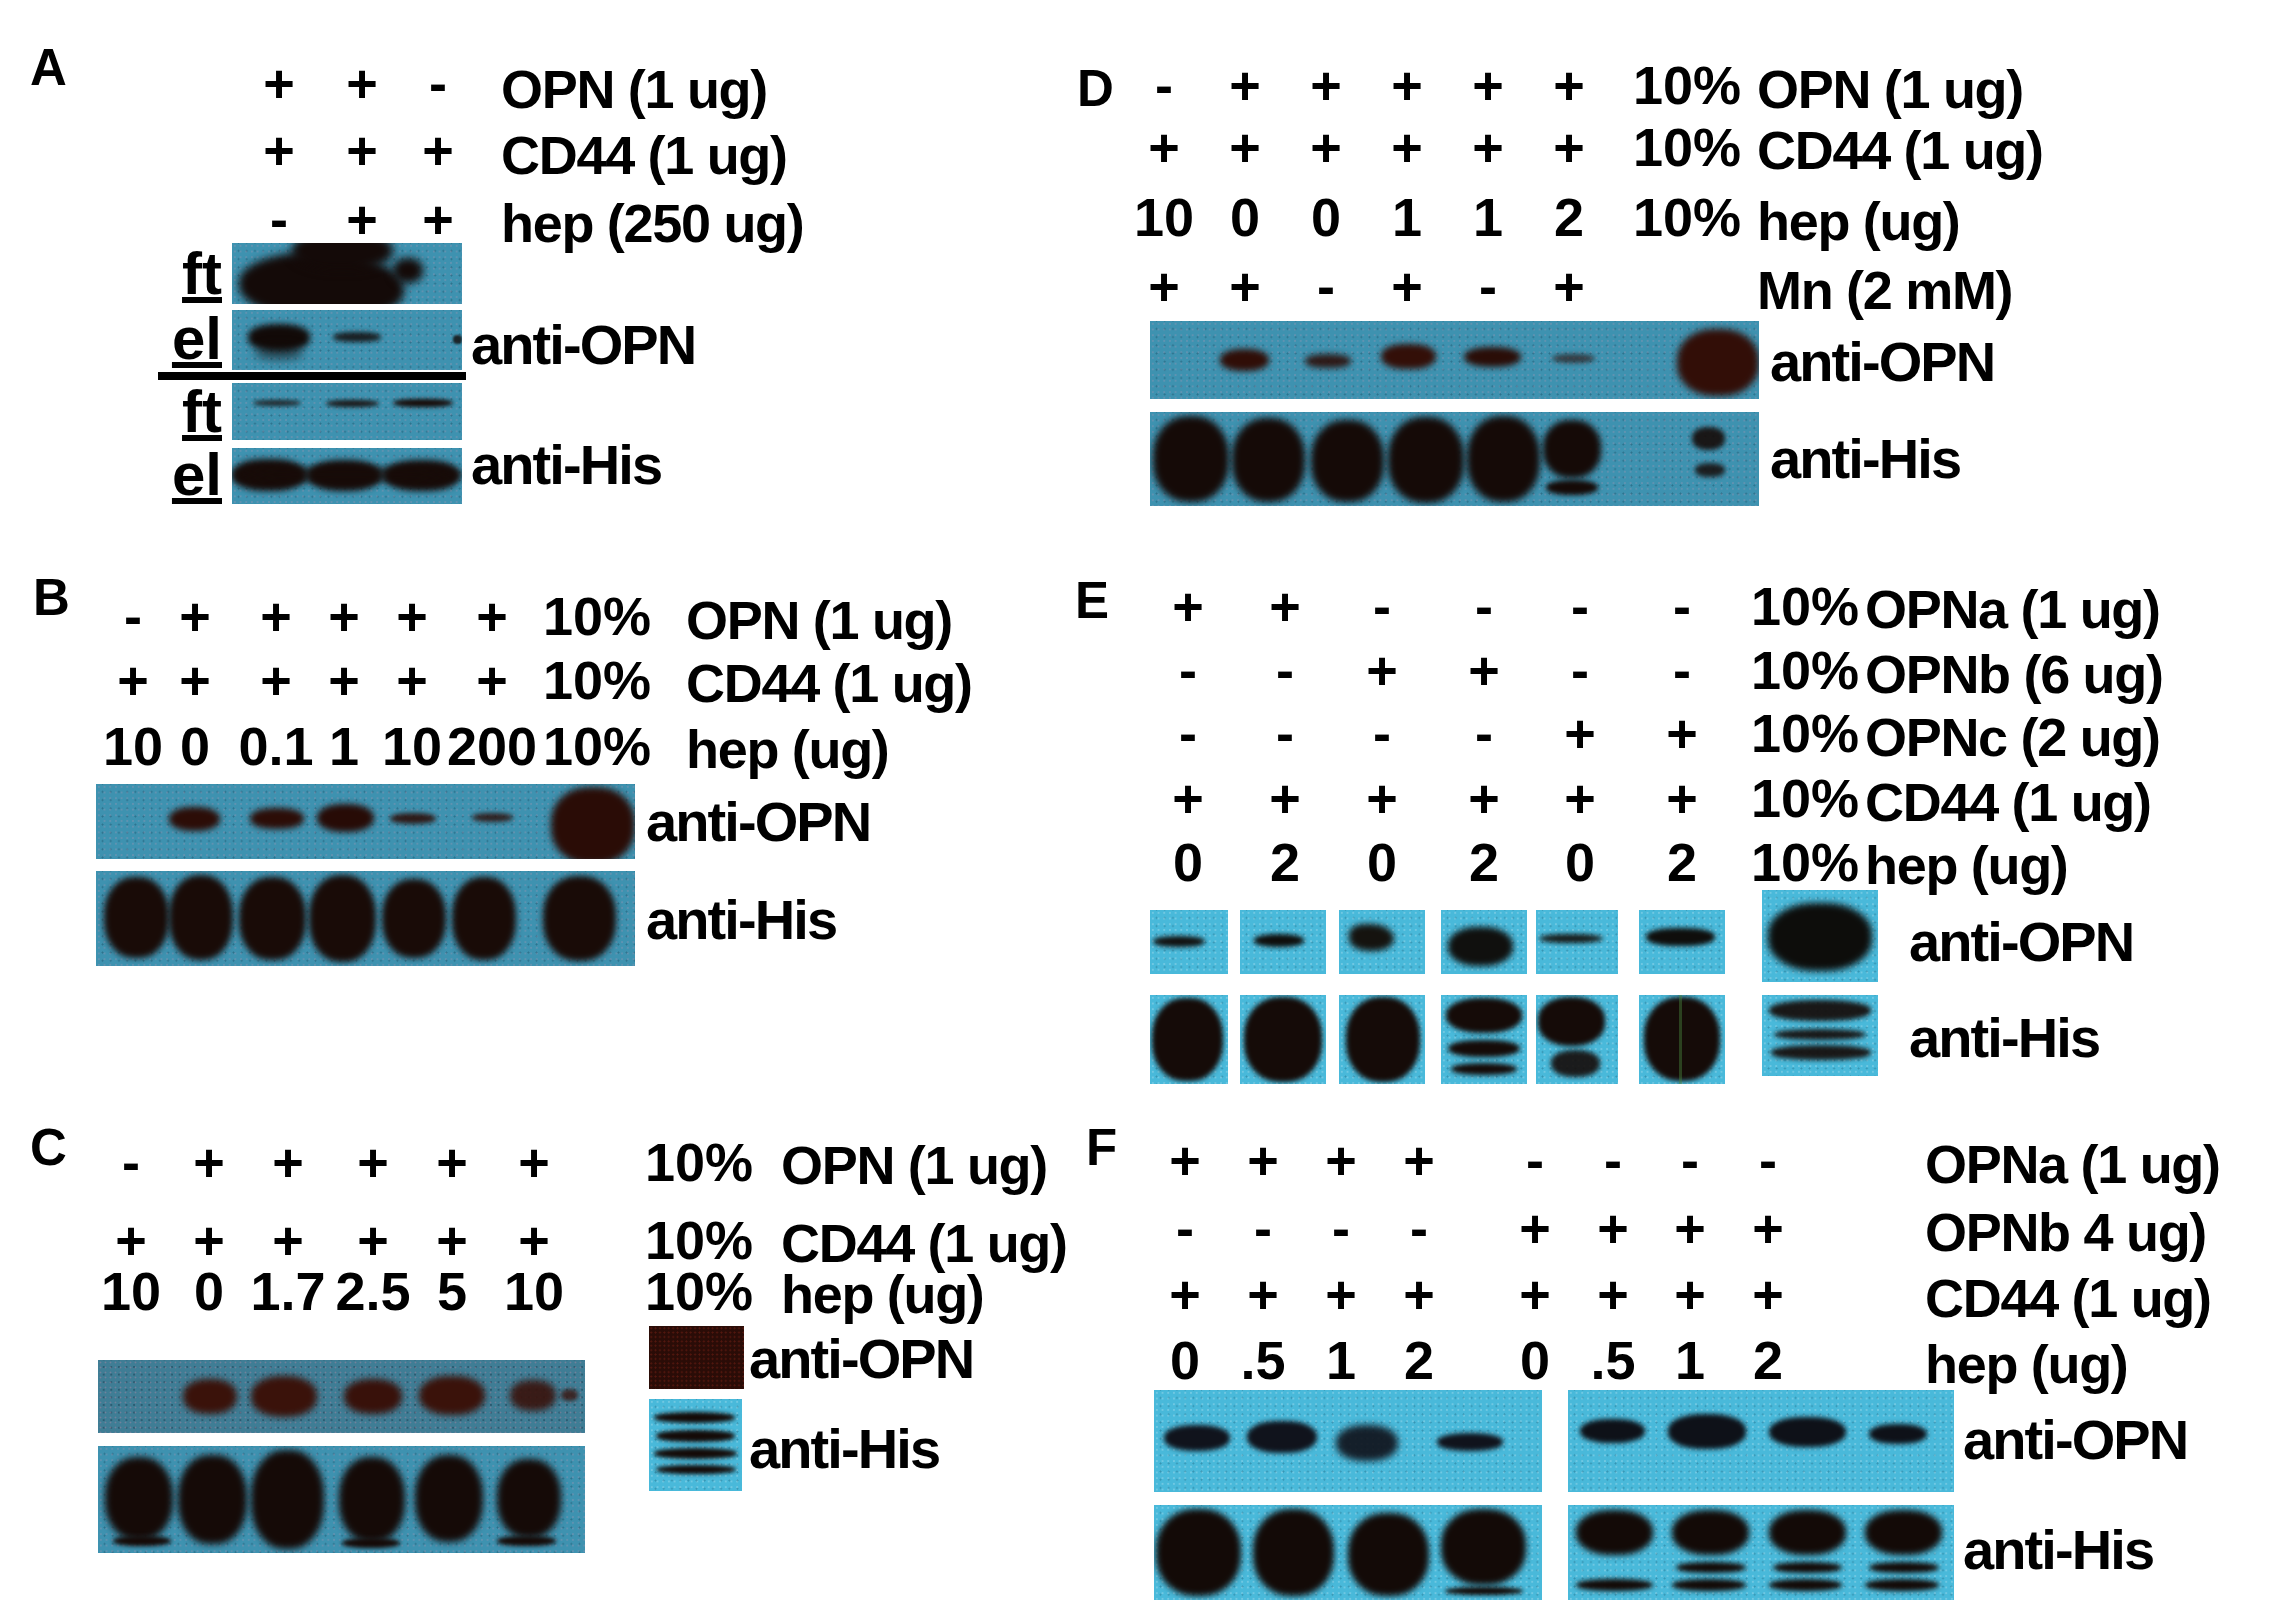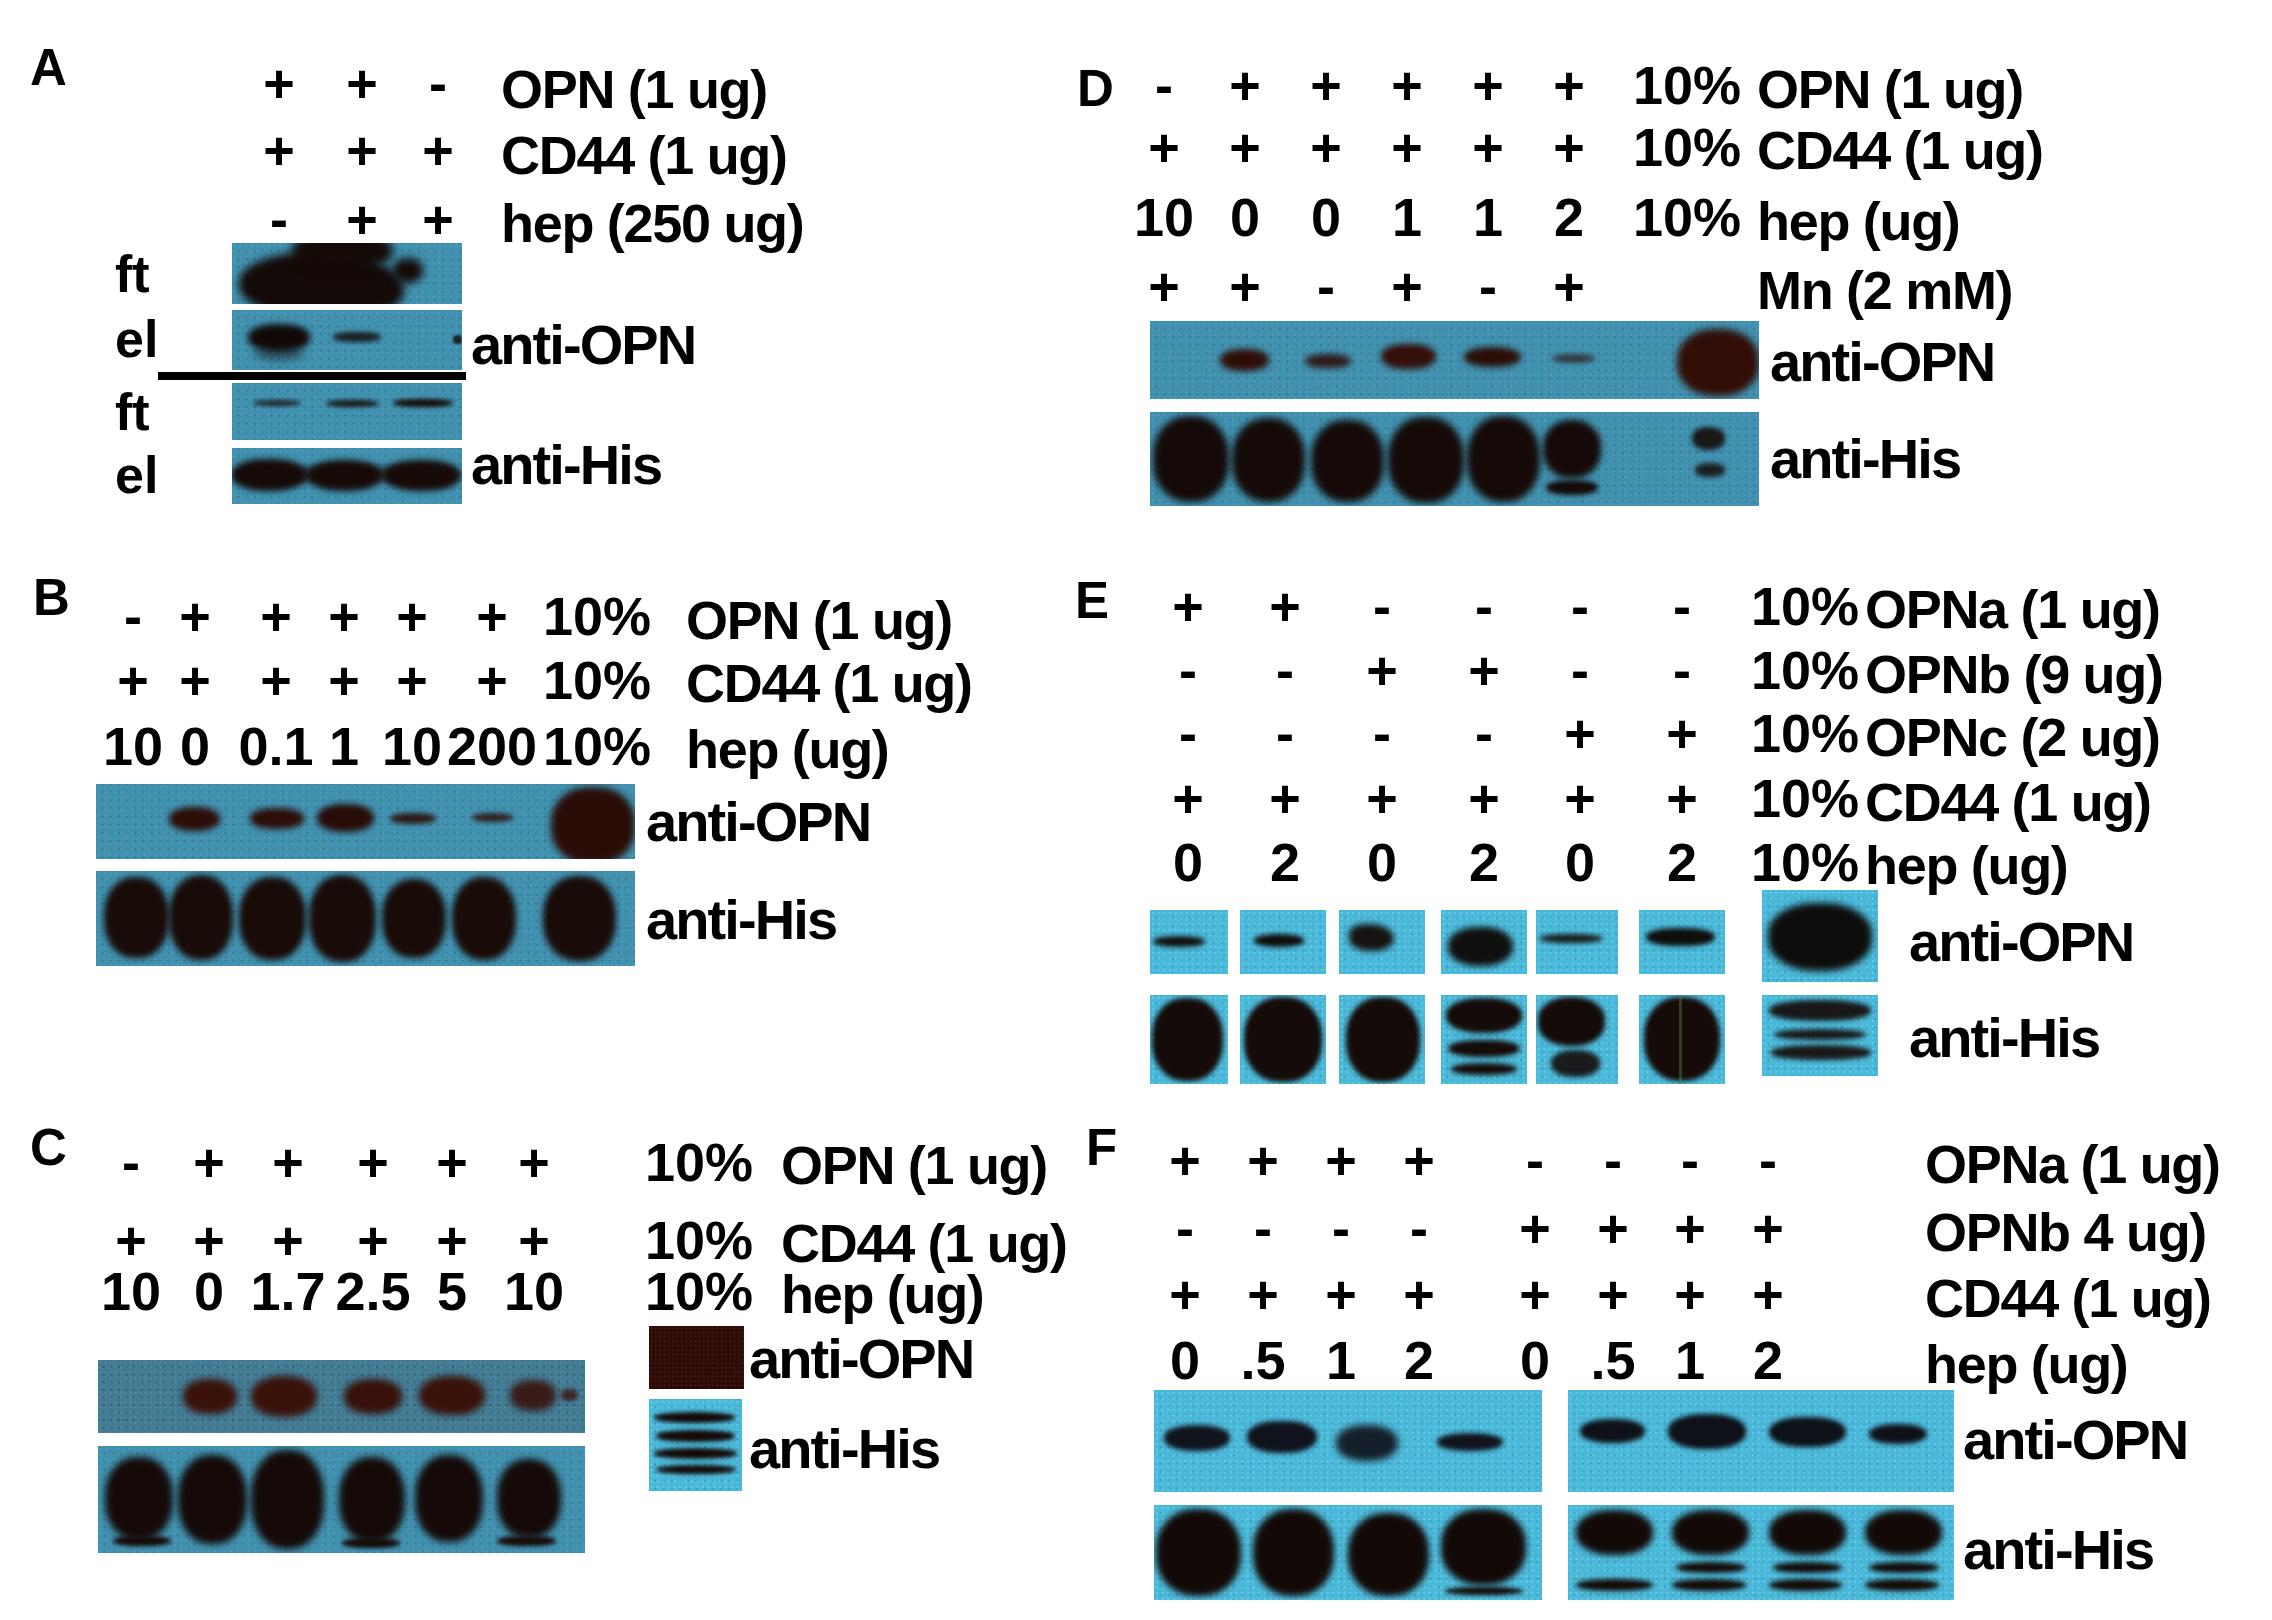--- a/index.html
+++ b/index.html
@@ -2,21 +2,21 @@
 <html style="--blot_teal: #3e92b0; --blot_teal_bright: #49b9da; --blot_teal_dark: #3f7d95; --band_dark: #170b08; --band_maroon: #360f08; --blob_maroon: #2a0c07; --text: #000000;font-size:10px"><head>
 <meta charset="utf-8">
 <style>
   html,body{margin:0;padding:0;background:#ffffff;}
   #fig{position:relative;width:2273px;height:1621px;background:#fff;overflow:hidden;
        font-family:"Liberation Sans", sans-serif;color:var(--text,#000);}
   .plet{position:absolute;font-weight:bold;font-size:51px;line-height:1;}
   .sym{position:absolute;transform:translate(-50%,-50%);font-weight:bold;font-size:54px;line-height:1;white-space:nowrap;}
   .rlab{position:absolute;transform:translateY(-50%);font-weight:bold;font-size:54px;letter-spacing:-1.3px;line-height:1;white-space:nowrap;}
   .alab{position:absolute;transform:translateY(-50%);font-weight:bold;font-size:56px;letter-spacing:-1.9px;line-height:1;white-space:nowrap;}
-  .flab{position:absolute;transform:translateY(-50%);font-weight:bold;font-size:52px;line-height:1;width:107px;}
+  .flab{position:absolute;transform:translateY(-50%);font-weight:bold;font-size:60px;line-height:1;width:107px;text-align:right;text-decoration:underline;}
   .blot{position:absolute;overflow:hidden;}
   .teal{background-color:var(--blot_teal,#3e92b0);
         background-image:radial-gradient(rgba(233,150,180,.20) 0.8px, transparent 1.1px),
                          radial-gradient(rgba(10,50,70,.35) 0.8px, transparent 1.1px);
         background-size:5.7px 5.7px,8.2px 8.2px;background-position:0 0,2.5px 3.8px;}
   .tealB{background-color:var(--blot_teal_bright,#49b9da);
         background-image:radial-gradient(rgba(255,255,255,.22) 0.8px, transparent 1.1px),
                          radial-gradient(rgba(8,60,84,.30) 0.8px, transparent 1.1px);
         background-size:5.7px 5.7px,8.2px 8.2px;background-position:0 0,2.5px 3.8px;}
   .tealD{background-color:var(--blot_teal_dark,#3f7d95);
@@ -275,21 +275,21 @@
     <span class="sym" style="left:1805px;top:606px">10%</span>
     <span class="rlab" style="left:1865px;top:609px">OPNa (1 ug)</span>
 
     <span class="sym" style="left:1188px;top:670px">-</span>
     <span class="sym" style="left:1285px;top:670px">-</span>
     <span class="sym" style="left:1382px;top:670px">+</span>
     <span class="sym" style="left:1484px;top:670px">+</span>
     <span class="sym" style="left:1580px;top:670px">-</span>
     <span class="sym" style="left:1682px;top:670px">-</span>
     <span class="sym" style="left:1805px;top:670px">10%</span>
-    <span class="rlab" style="left:1865px;top:674px">OPNb (9 ug)</span>
+    <span class="rlab" style="left:1865px;top:674px">OPNb (6 ug)</span>
 
     <span class="sym" style="left:1188px;top:733px">-</span>
     <span class="sym" style="left:1285px;top:733px">-</span>
     <span class="sym" style="left:1382px;top:733px">-</span>
     <span class="sym" style="left:1484px;top:733px">-</span>
     <span class="sym" style="left:1580px;top:733px">+</span>
     <span class="sym" style="left:1682px;top:733px">+</span>
     <span class="sym" style="left:1805px;top:733px">10%</span>
     <span class="rlab" style="left:1865px;top:737px">OPNc (2 ug)</span>
 

